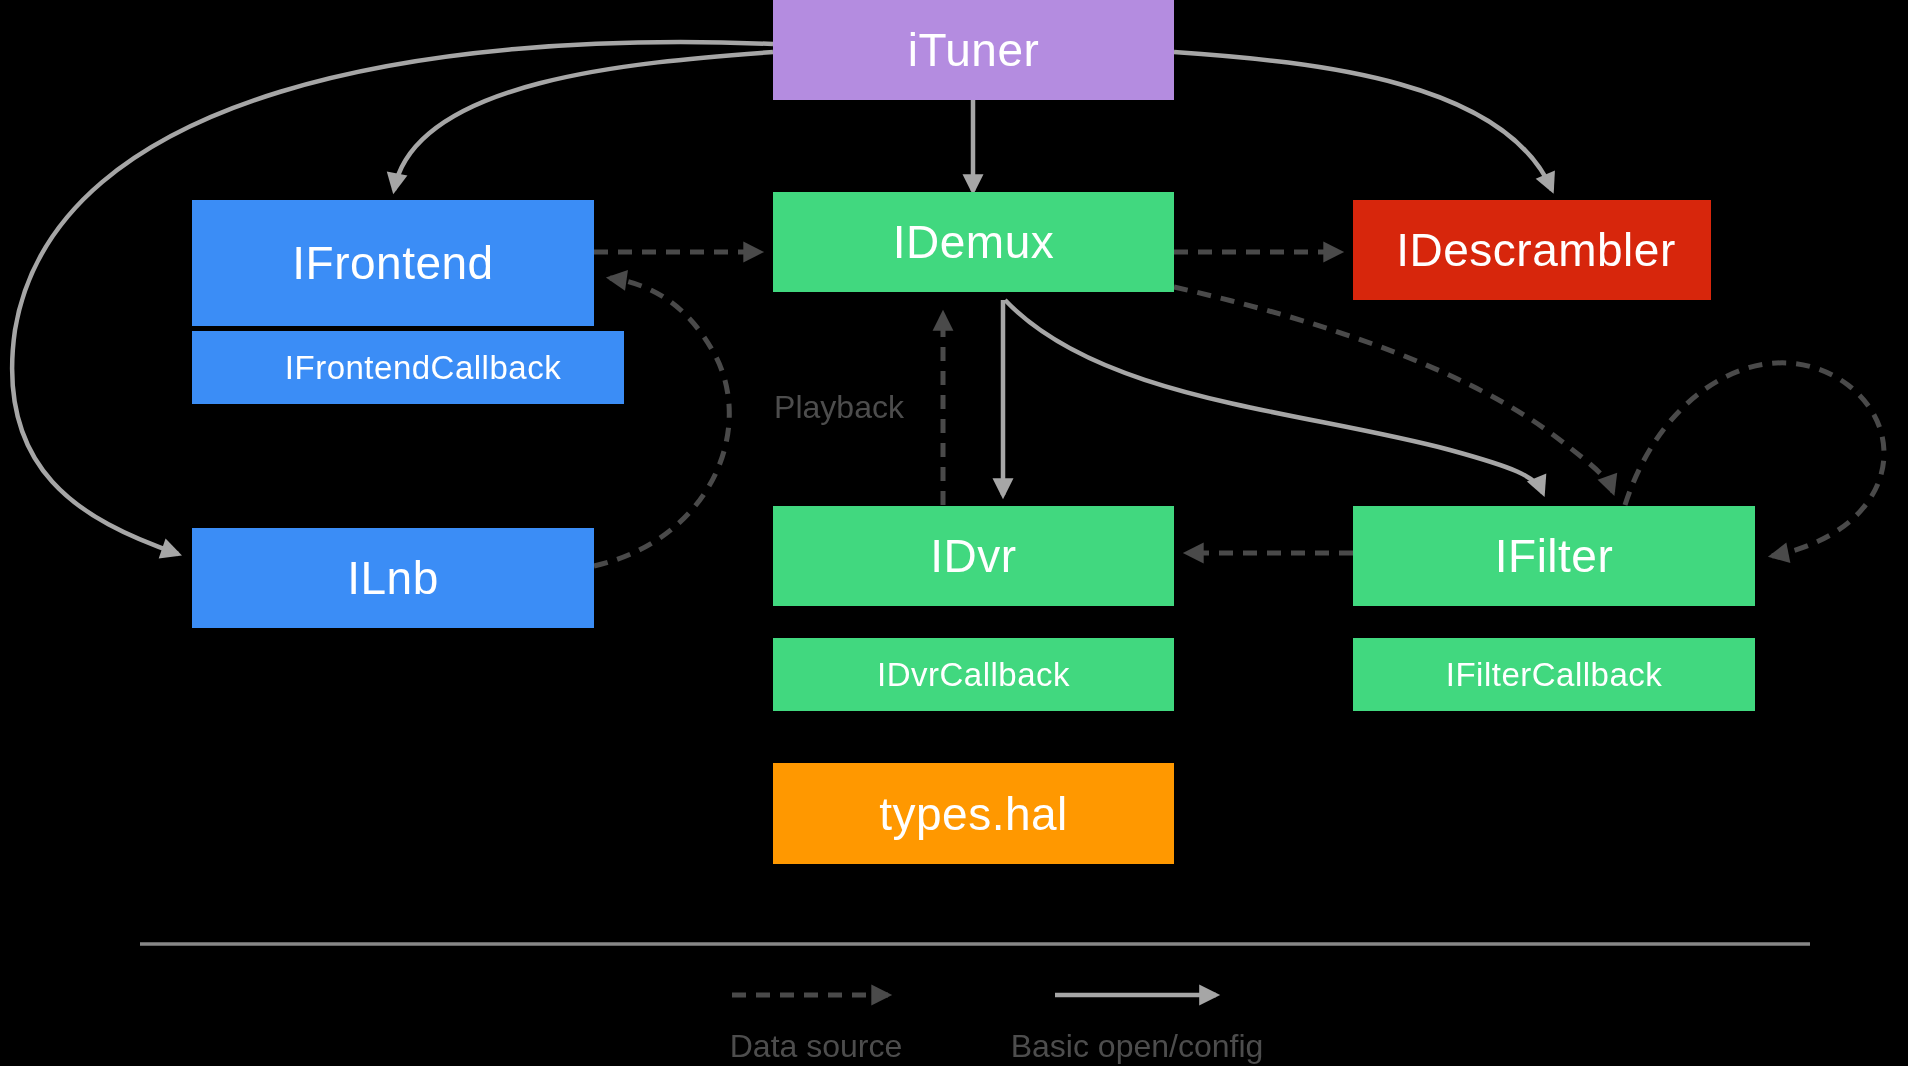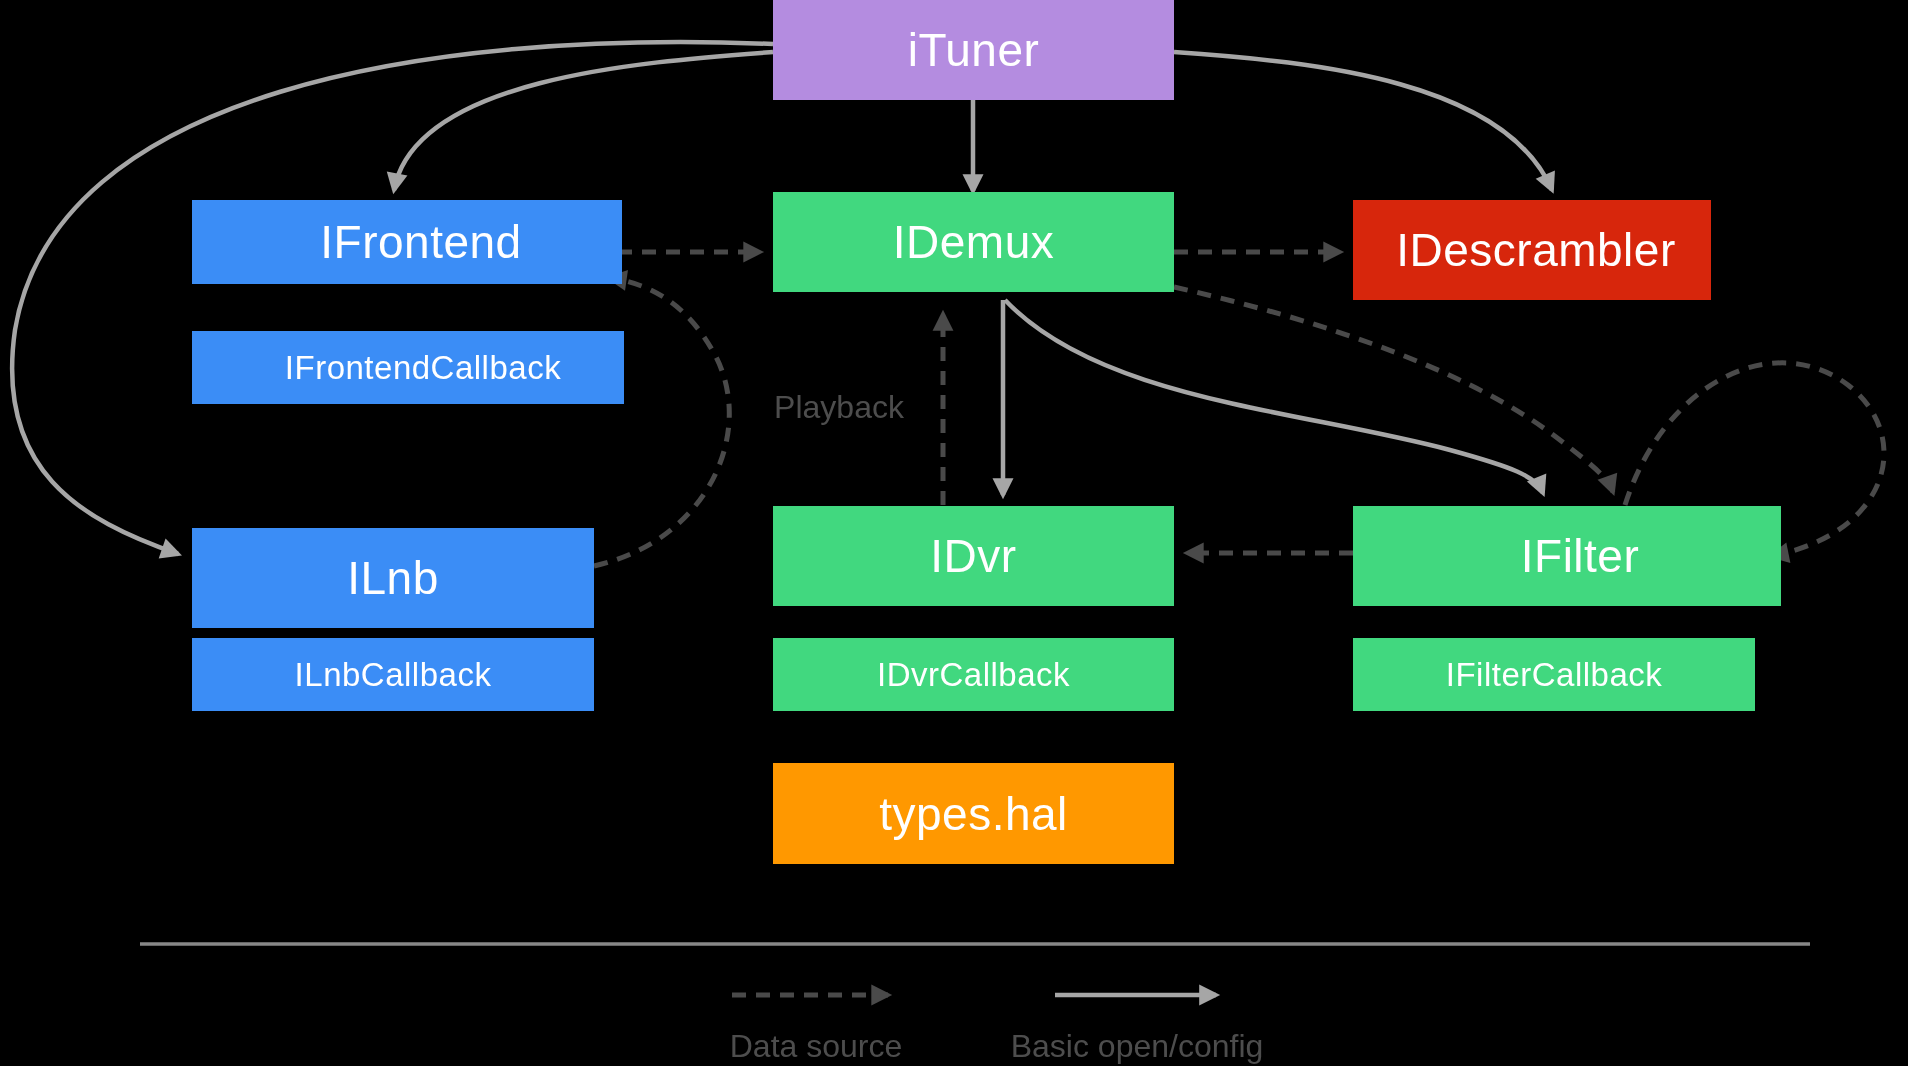--- a/index.html
+++ b/index.html
@@ -55,50 +55,47 @@
 
     <line class="divider" x1="140" y1="944" x2="1810" y2="944"></line>
     <path class="edge-dashed" marker-end="url(#ah-dashed)" d="M 732 995 L 888 995"></path>
     <path class="edge-solid" marker-end="url(#ah-solid)" d="M 1055 995 L 1216 995"></path>
   </svg>
 
   <div class="node" style="left: 773px; top: 0px; width: 401px; height: 100px; background: rgb(180, 140, 224);">
     <span>iTuner</span>
   </div>
 
-  <div class="node" style="left: 192px; top: 200px; width: 402px; height: 84px; background: rgb(59, 141, 246); padding-left: 28px;">
+  <div class="node" style="left: 192px; top: 200px; width: 402px; height: 126px; background: rgb(59, 141, 246);">
     <span>IFrontend</span>
   </div>
   <div class="node cb" style="left: 192px; top: 331px; width: 402px; height: 73px; background: rgb(59, 141, 246); padding-left: 30px;">
     <span>IFrontendCallback</span>
   </div>
   <div class="node" style="left: 192px; top: 506px; width: 402px; height: 100px; background: rgb(59, 141, 246); margin-top: 22px;">
     <span>ILnb</span>
-  </div>
-  <div class="node cb" style="left: 192px; top: 638px; width: 402px; height: 73px; background: rgb(59, 141, 246);">
-    <span>ILnbCallback</span>
   </div>
 
   <div class="node" style="left: 773px; top: 192px; width: 401px; height: 100px; background: rgb(65, 216, 127);">
     <span>IDemux</span>
   </div>
   <div class="node" style="left: 773px; top: 506px; width: 401px; height: 100px; background: rgb(65, 216, 127);">
     <span>IDvr</span>
   </div>
   <div class="node cb" style="left: 773px; top: 638px; width: 401px; height: 73px; background: rgb(65, 216, 127);">
     <span>IDvrCallback</span>
   </div>
   <div class="node" style="left: 773px; top: 763px; width: 401px; height: 101px; background: rgb(255, 152, 0);">
     <span>types.hal</span>
   </div>
 
   <div class="node" style="left: 1353px; top: 200px; width: 350px; height: 100px; background: rgb(215, 38, 12); padding-left: 8px;">
     <span>IDescrambler</span>
   </div>
-  <div class="node" style="left: 1353px; top: 506px; width: 402px; height: 100px; background: rgb(65, 216, 127); padding-left: 26px;">
+  <div class="node" style="left: 1353px; top: 506px; width: 402px; height: 100px; background: rgb(65, 216, 127);">
     <span>IFilter</span>
   </div>
   <div class="node cb" style="left: 1353px; top: 638px; width: 402px; height: 73px; background: rgb(65, 216, 127);">
     <span>IFilterCallback</span>
   </div>
 
   <div class="note" style="left:766px;top:389px;width:146px;">Playback</div>
 
   <div class="legend-label" style="left:716px;top:1028px;width:200px;">Data source</div>
   <div class="legend-label" style="left:1002px;top:1028px;width:270px;">Basic open/config</div>

